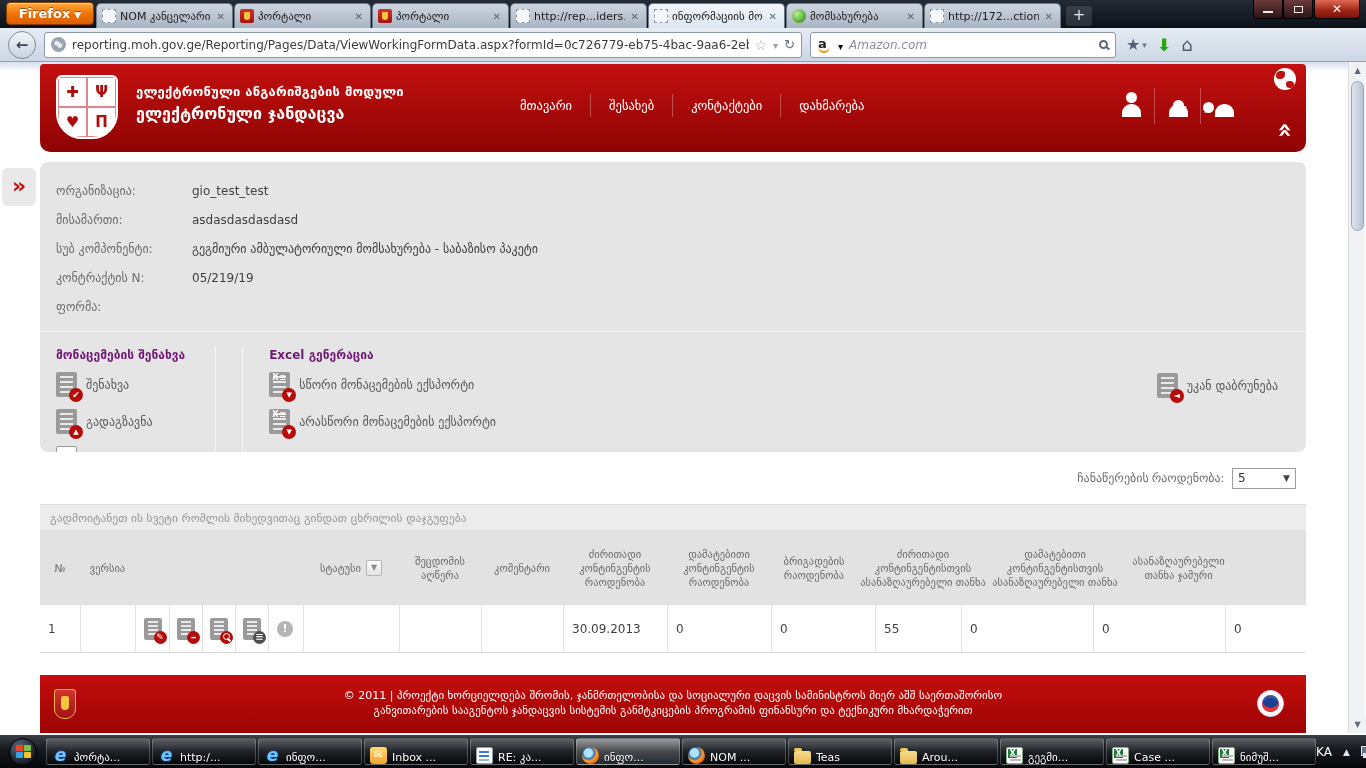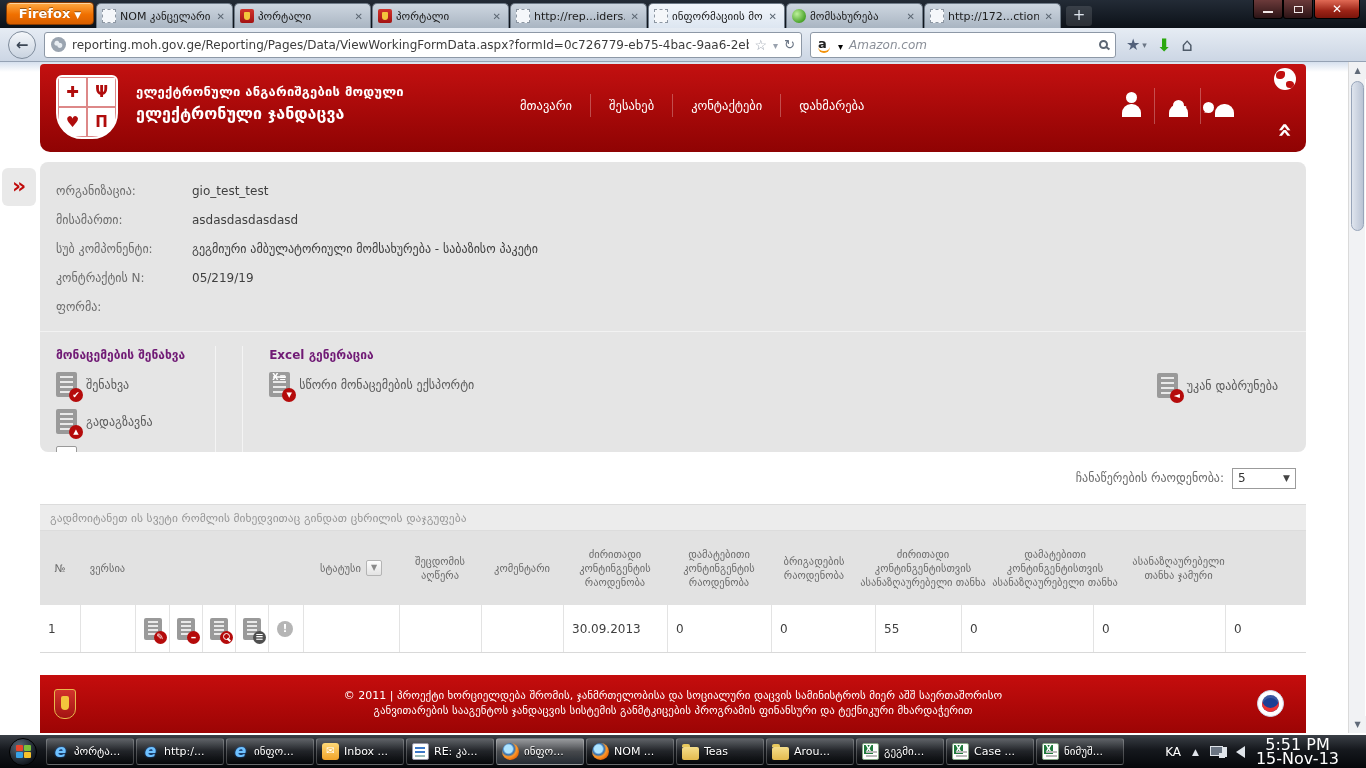--- a/index.html
+++ b/index.html
@@ -135,21 +135,21 @@
   .b-left::after { content:"◄"; font-size:8px; }
   .b-edit::after { content:"✎"; font-size:9px; }
   .b-minus::after { content:"–"; font-size:11px; }
   .b-lines::after { content:"≡"; font-size:10px; }
   .b-mag::before { content:""; width:5px; height:5px; border:1.5px solid #fff; border-radius:50%; position:absolute; left:3px; top:2.5px; }
   .b-mag::after { content:""; width:4px; height:1.5px; background:#fff; position:absolute; right:2px; bottom:3px; transform:rotate(42deg); }
 
   
   .white-section { position:absolute; left:40px; top:390px; width:1266px; height:223px; background:#fff; overflow:hidden; }
   .records-row { height:52px; display:flex; align-items:center; justify-content:flex-end; padding-right:10px; gap:8px; }
-  .records-label { font-size:12px; color:#6e6e6e; }
+  .records-label { font-size:12px; color:#6e6e6e;font-family:Liberation Serif, serif; }
   .records-select { width:64px; height:21px; background:#fff; border:1px solid #9b9b9b; display:flex; align-items:center; justify-content:space-between; padding:0 5px; font-size:12px; color:#333; }
   .records-select .sel-caret { font-size:9px; color:#444; }
   .grid-hint { height:27px; background:#ececec; border-top:1px solid #dcdcdc; border-bottom:1px solid #dcdcdc;
     font-size:11.5px; color:#979797; display:flex; align-items:center; padding-left:10px; }
   .grid-head { display:flex; width:1300px; height:74px; background:#e2e2e2; }
   .gh-cell { display:flex; align-items:center; justify-content:center; text-align:center; font-size:10.5px; color:#6b6b6b; line-height:1.35; padding:2px 3px; }
   .filter-btn { width:16px; height:16px; background:linear-gradient(#fdfdfd,#e3e3e3); border:1px solid #b4b4b4; border-radius:2px;
     margin-left:5px; display:flex; align-items:center; justify-content:center; color:#8a8a8a; font-size:8px; flex:none; }
   .grid-row { display:flex; width:1300px; height:48px; background:#fff; border-bottom:1px solid #d9d9d9; }
   .gr-cell { border-left:1px solid #e3e3e3; font-size:12px; color:#3f3f3f; display:flex; align-items:center; padding-left:8px; }
@@ -187,23 +187,23 @@
   
   .taskbar { position:absolute; bottom:0; left:0; width:1366px; height:33px;
     background:linear-gradient(#3a3f46,#15181d 45%,#05070a); display:flex; align-items:center; }
   .start-orb { width:28px; height:28px; border-radius:50%; margin:0 9px; flex:none;
     background:radial-gradient(circle at 35% 30%, #5a6a7a, #10151c 75%); border:1px solid #000;
     display:grid; grid-template-columns:7px 7px; grid-template-rows:6px 6px; gap:1px; align-content:center; justify-content:center; }
   .start-orb i { border-radius:1px; }
   .start-orb i:nth-child(1){background:#e8452c;} .start-orb i:nth-child(2){background:#7cc13a;}
   .start-orb i:nth-child(3){background:#38a2e8;} .start-orb i:nth-child(4){background:#f5c12c;}
   .taskbtns { display:flex; gap:2px; flex:none; }
-  .taskbtn { width:88px; height:27px; border-radius:3px; border:1px solid rgba(255,255,255,.22);
+  .taskbtn { width:104px; height:27px; border-radius:3px; border:1px solid rgba(255,255,255,.22);
     background:linear-gradient(rgba(255,255,255,.22),rgba(255,255,255,.06) 50%,rgba(0,0,0,.25));
-    display:flex; align-items:center; gap:5px; padding:0 5px; }
+    display:flex; align-items:flex-end; gap:5px; padding:0 5px; }
   .taskbtn.active { background:linear-gradient(rgba(255,255,255,.5),rgba(255,255,255,.22) 50%,rgba(120,140,160,.25)); }
   .taskbtn .tlabel { color:#fff; font-size:11px; white-space:nowrap; overflow:hidden; text-shadow:0 1px 1px #000; }
   .tico { width:17px; height:17px; flex:none; position:relative; }
   .tico-ie { color:#6fc2ff; font-size:17px; font-weight:bold; font-style:italic; line-height:16px; text-align:center; text-shadow:0 0 2px #1a6ed8; }
   .tico-ie::after { content:"e"; }
   .tico-outlook { background:linear-gradient(#ffd977,#f0a32a); border-radius:3px; color:#fff; font-size:10px; text-align:center; line-height:16px; }
   .tico-outlook::after { content:"✉"; }
   .tico-maildoc { background:#fff; border:1px solid #99a; border-radius:2px; }
   .tico-maildoc::before { content:""; position:absolute; left:2px; top:3px; width:10px; height:2px; background:#3c78c8; box-shadow:0 4px 0 #3c78c8, 0 8px 0 #9bb; }
   .tico-ff { border-radius:50%; background:radial-gradient(circle at 38% 35%, #aee4ff 0 26%, #2f6fb2 38%, #ff9a2a 52%, #e05f05 78%, #a84400); }
@@ -390,20 +390,26 @@
         <div class="act-sep"></div>
         <div class="act-sep" style="margin-left:0;"></div>
         <div class="act-group">
           <div class="act-title">Excel გენერაცია</div>
           <div class="act-item">
             <span class="icon-doc xls">
                 <span class="badge b-down"></span>
               </span>
             <span class="act-label">სწორი მონაცემების ექსპორტი</span>
           </div>
+          <div class="act-item">
+            <span class="icon-doc xls">
+                <span class="badge b-down"></span>
+              </span>
+            <span class="act-label">არასწორი მონაცემების ექსპორტი</span>
+          </div>
         </div>
         <div class="act-spacer"></div>
         <div class="act-group back-group">
           <div class="act-item">
             <span class="icon-doc">
                 <span class="badge b-left"></span>
               </span>
             <span class="act-label">უკან დაბრუნება</span>
           </div>
         </div>

